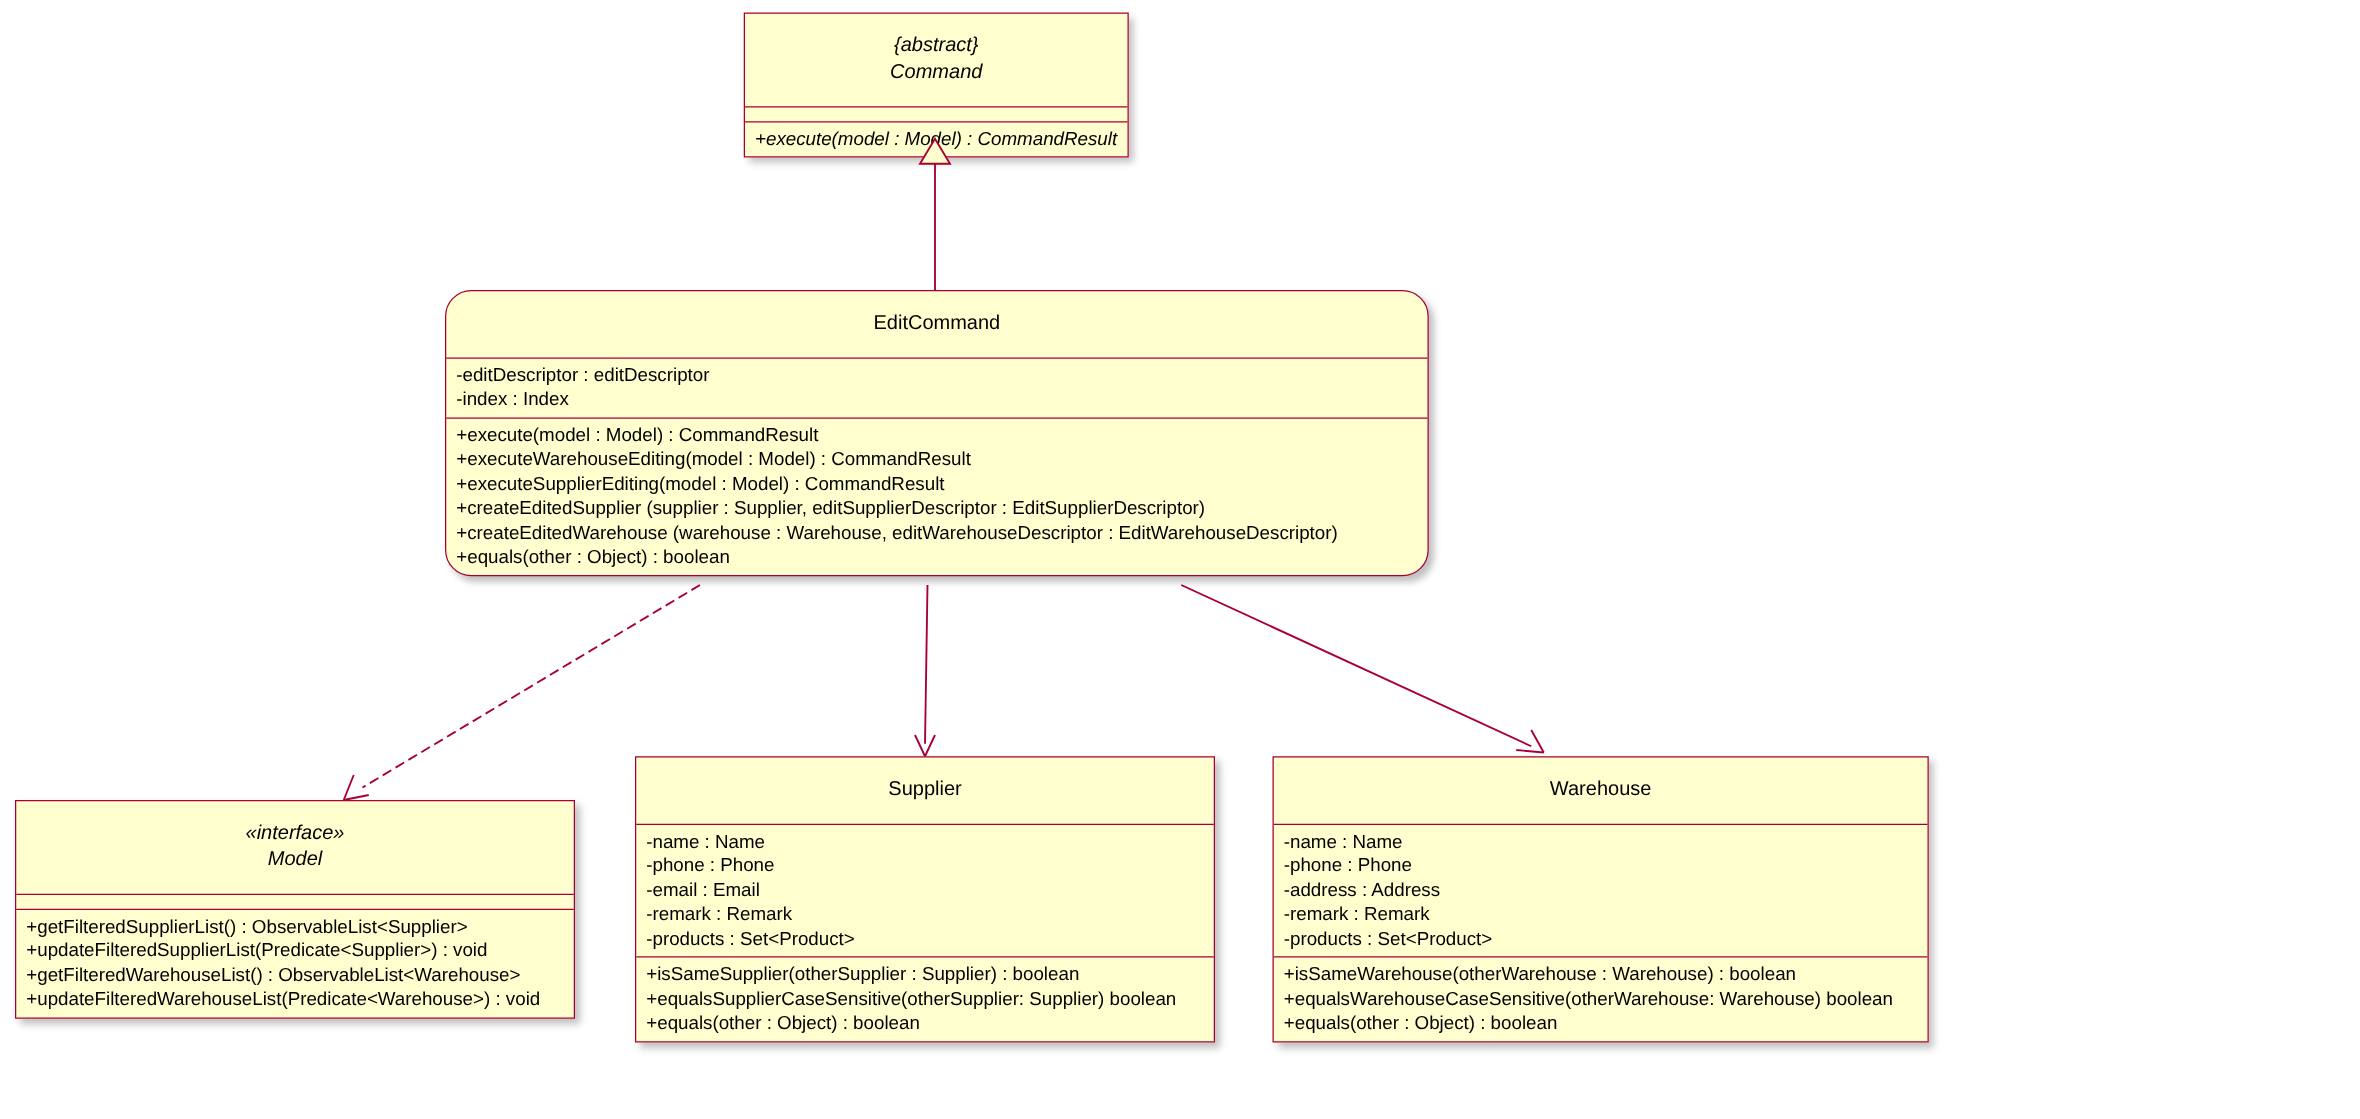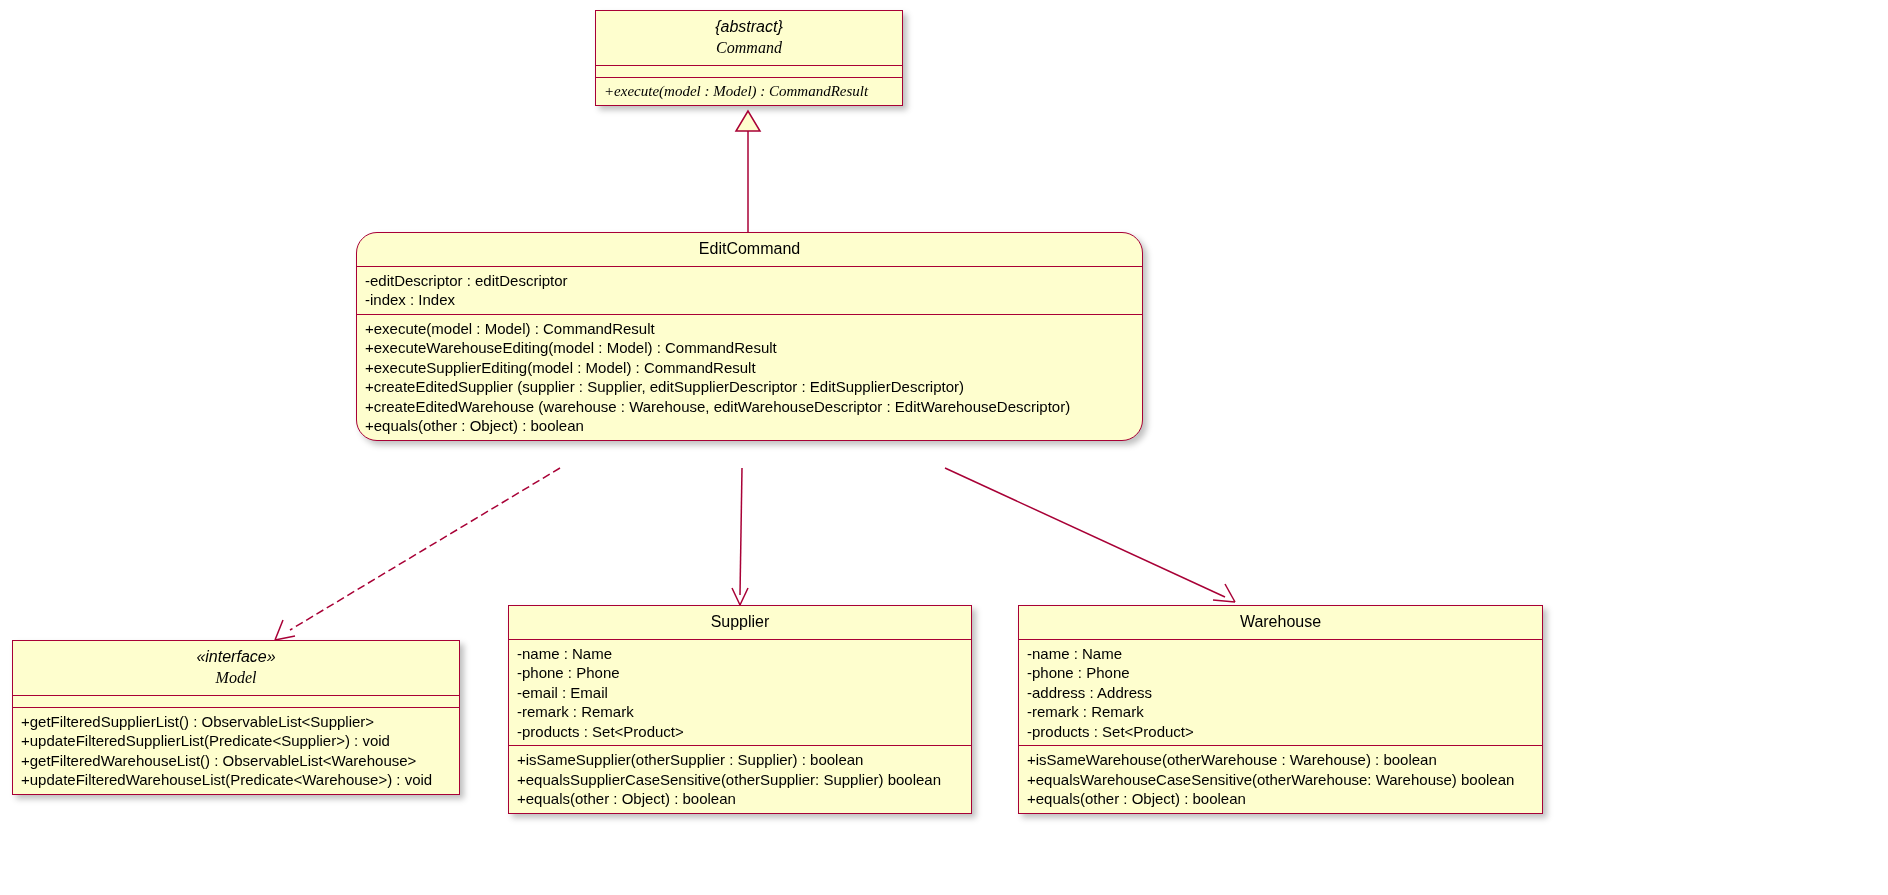--- a/index.html
+++ b/index.html
@@ -23,30 +23,30 @@
     font-size: 15px;
     line-height: 1.3;
     white-space: nowrap;
   }
   .uml-section:last-child {
     border-bottom: none;
   }
   .uml-title {
     text-align: center;
     font-size: 16px;
-    padding: 6px 12px;
+    padding: 16px 12px;
   }
   .uml-title .stereo {
     font-style: italic;
     display: block;
   }
   .uml-title .name {
     display: block;
   }
-  .italic { font-style: italic; font-family: Liberation Serif, serif; }
+  .italic { font-style: italic; }
 
   svg.connectors {
     position: absolute;
     top: 0; left: 0;
     width: 1888px;
     height: 895px;
     pointer-events: none;
   }
 </style>
 </head>

